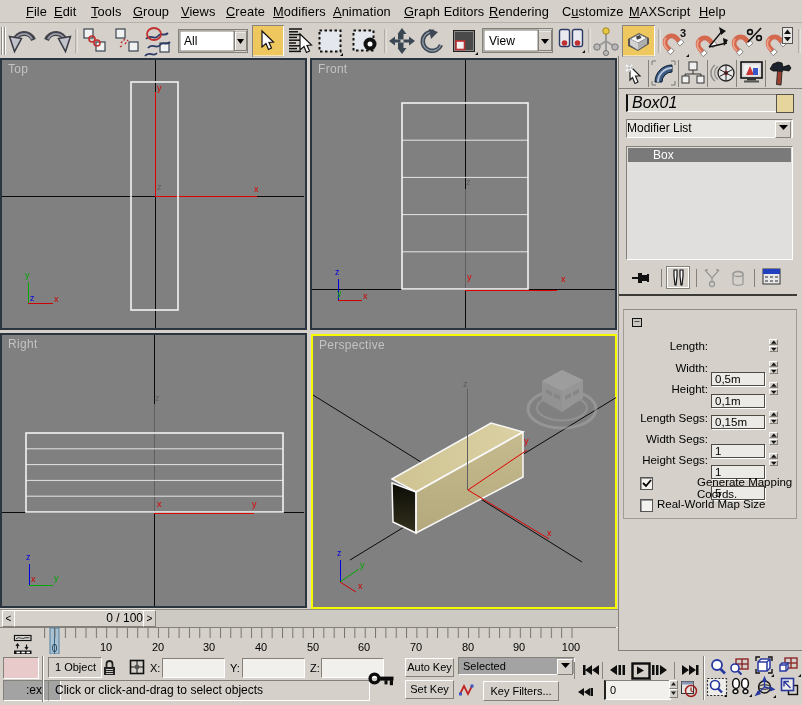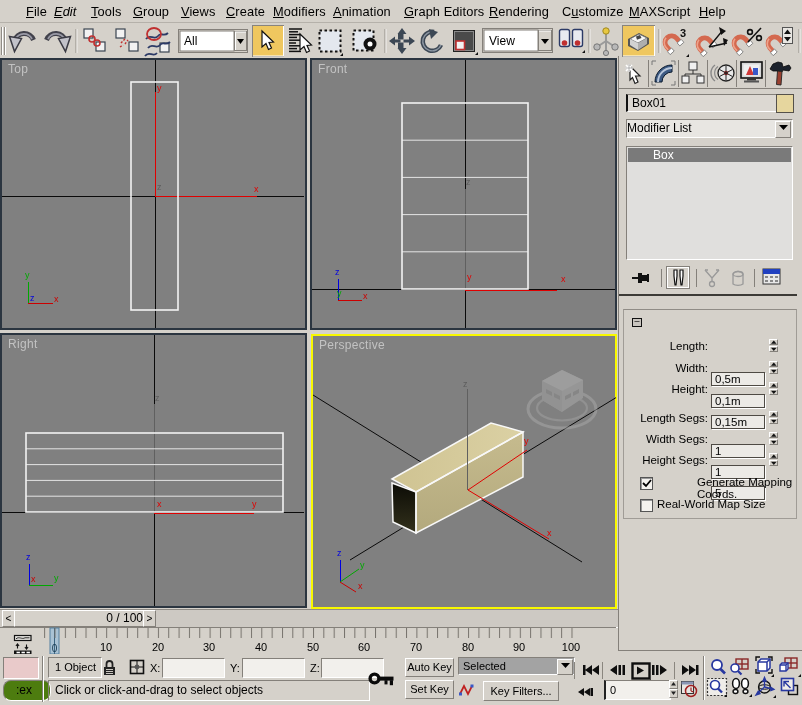--- a/index.html
+++ b/index.html
@@ -23,21 +23,21 @@
   .pspin{position:absolute;left:150px;top:0;width:9px;height:14px;background:#d5d1ca;}
   .pspin:before,.pspin:after{content:"";position:absolute;left:0;width:7px;height:4px;
         border:1px solid;border-color:#fff #84807a #84807a #fff;background:#d5d1ca;}
   .pspin:before{top:0;} .pspin:after{top:7px;}
 </style>
 </head>
 <body>
 
 <div class="abs" id="menubar" style="left:0;top:0;width:802px;height:22px;margin-left:16px;">
   <span class="mi" style="left:10px;"><u>F</u>ile</span>
-  <span class="mi" style="left:38px;font-style:italic;"><u>E</u>dit</span>
+  <span class="mi" style="left:38px;"><u>E</u>dit</span>
   <span class="mi" style="left:75px;"><u>T</u>ools</span>
   <span class="mi" style="left:117px;"><u>G</u>roup</span>
   <span class="mi" style="left:165px;"><u>V</u>iews</span>
   <span class="mi" style="left:210px;"><u>C</u>reate</span>
   <span class="mi" style="left:257px;"><u>M</u>odifiers</span>
   <span class="mi" style="left:317px;"><u>A</u>nimation</span>
   <span class="mi" style="left:388px;"><u>G</u>raph Editors</span>
   <span class="mi" style="left:473px;"><u>R</u>endering</span>
   <span class="mi" style="left:546px;">C<u>u</u>stomize</span>
   <span class="mi" style="left:613px;"><u>M</u>AXScript</span>
@@ -438,21 +438,21 @@
           <rect x="4" y="18.5" width="15" height="2" fill="#555"></rect>
       </g>
 
       <g transform="translate(150,3)">
         <path d="M1,8 L4,3 L9,1 L13,2 L14,6 L20,4 L22,7 L20,10 L14,9 L13,11 L8,10 L4,10 Z" fill="#1c222c" stroke="#0a0a0a" stroke-width="0.8"></path>
         <path d="M8.5,10 L13,10.5 L12,24 L7.5,23.5 Z" fill="#9a4030" stroke="#222" stroke-width="0.9"></path>
       </g>
     </svg>
   </div>
 
-  <div class="abs sunken" style="left:7px;top:38px;width:145px;height:16px;background:#dcd8d2;font-size:12px;line-height:16px;padding-left:4px;border-left:2px solid #111;">Box01</div>
+  <div class="abs sunken" style="left:7px;top:38px;width:145px;height:16px;background:#dcd8d2;font-size:16px;line-height:16px;padding-left:4px;border-left:2px solid #111;font-style:italic;">Box01</div>
   <div class="abs" style="left:157px;top:38px;width:16px;height:17px;background:#e6d69e;border:1px solid #55514b;"></div>
 
   <div class="abs sunken" style="left:7px;top:63px;width:165px;height:17px;background:#e8e6e2;font-size:12px;line-height:17px;">Modifier List
     <span class="abs raised" style="right:1px;top:1px;width:14px;height:15px;background:#d5d1ca;"></span>
     <svg class="abs" style="right:3px;top:5px;" width="10" height="8">
         <path d="M0,0 L9,0 L4.5,5 Z" fill="#000"></path>
       </svg>
   </div>
 
   <div class="abs sunken" style="left:7px;top:90px;width:165px;height:112px;background:#e0dfdd;">
@@ -598,21 +598,21 @@
           <rect x="2.5" y="16.7" width="3.4" height="1.6"></rect>
           <rect x="7.5" y="16.7" width="3.4" height="1.6"></rect>
           <rect x="12.5" y="16.7" width="3.4" height="1.6"></rect>
         </g>
     </g>
   </svg>
 </div>
 
 <div class="abs" id="statusbar" style="left:0;top:654px;width:802px;height:51px;">
   <div class="abs sunken" style="left:3px;top:3px;width:34px;height:20px;background:#e9caca;"></div>
-  <div class="abs sunken" style="left:3px;top:26px;width:34px;height:19px;background:#4d7c0f;font-size:12px;line-height:19px;padding-left:12px;border-radius:8px;">:ex</div>
+  <div class="abs sunken" style="left:3px;top:26px;width:34px;height:19px;background:#a3a3a3;font-size:12px;line-height:19px;padding-left:22px;">:ex</div>
   <div class="abs" style="left:42px;top:2px;width:1px;height:46px;background:#84807a;border-right:1px solid #fff;"></div>
   <div class="abs sunken" style="left:48px;top:3px;width:46px;height:19px;line-height:19px;padding-left:6px;">1 Object</div>
   <svg class="abs" style="left:103px;top:6px;" width="14" height="16">
     <rect x="1" y="7" width="11" height="8" fill="#222"></rect>
     <path d="M3.5,7 L3.5,4 A3,3 0 0 1 9.5,4 L9.5,7" fill="none" stroke="#222" stroke-width="1.8"></path>
     <g stroke="#c9c5bf">
         <line x1="3" y1="9.5" x2="10" y2="9.5"></line>
         <line x1="3" y1="11.5" x2="10" y2="11.5"></line>
         <line x1="3" y1="13.5" x2="10" y2="13.5"></line>
       </g>

